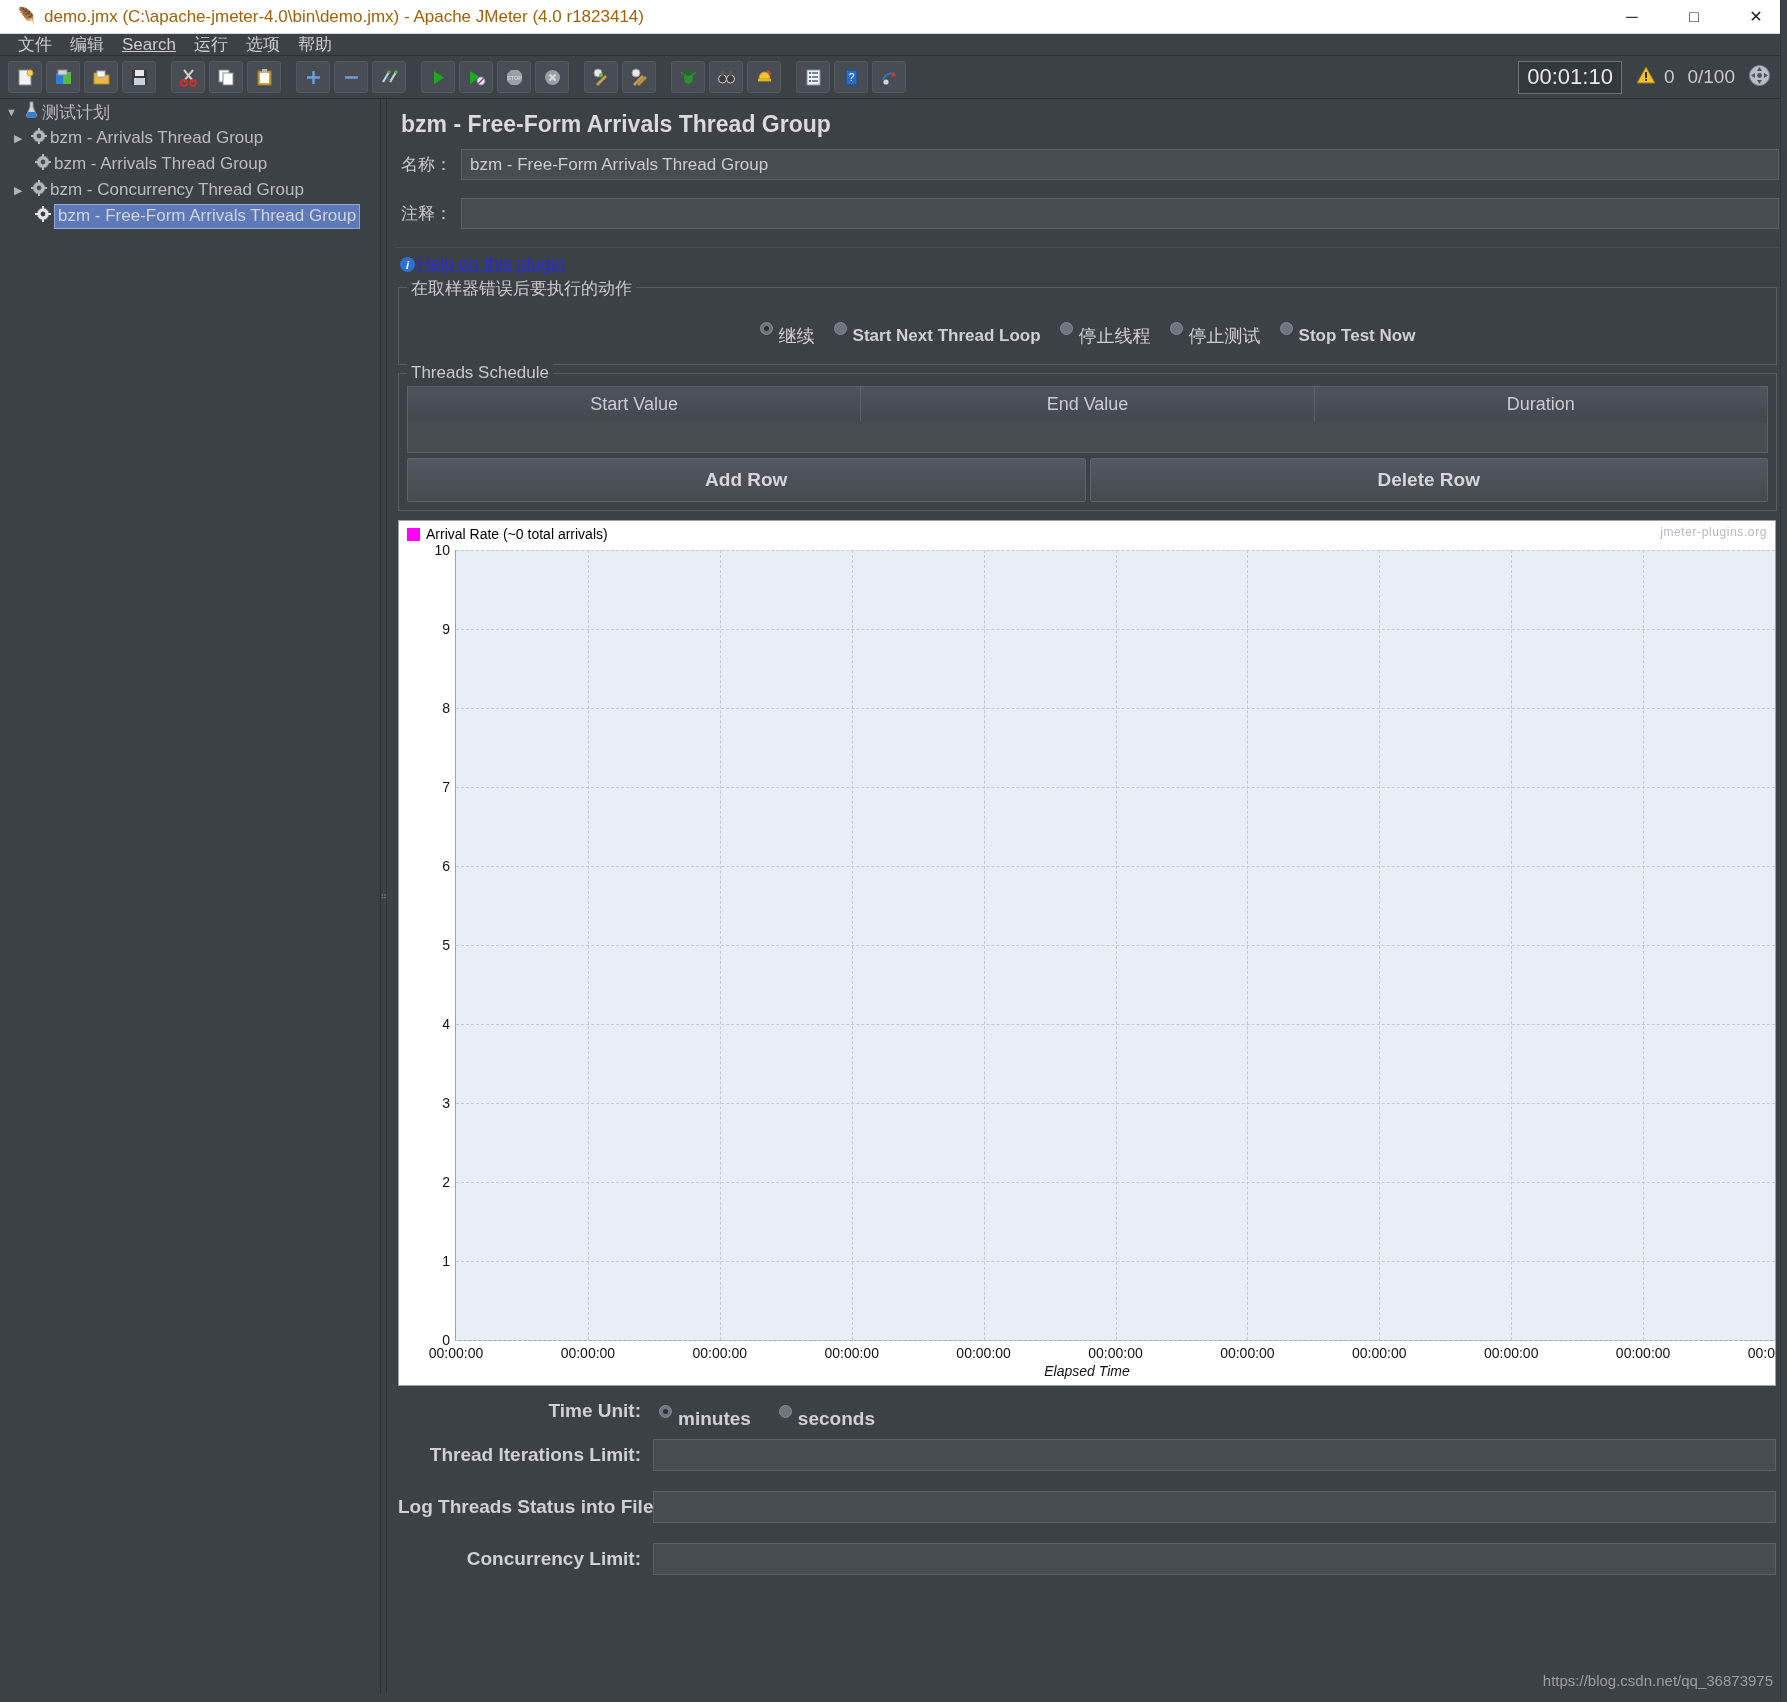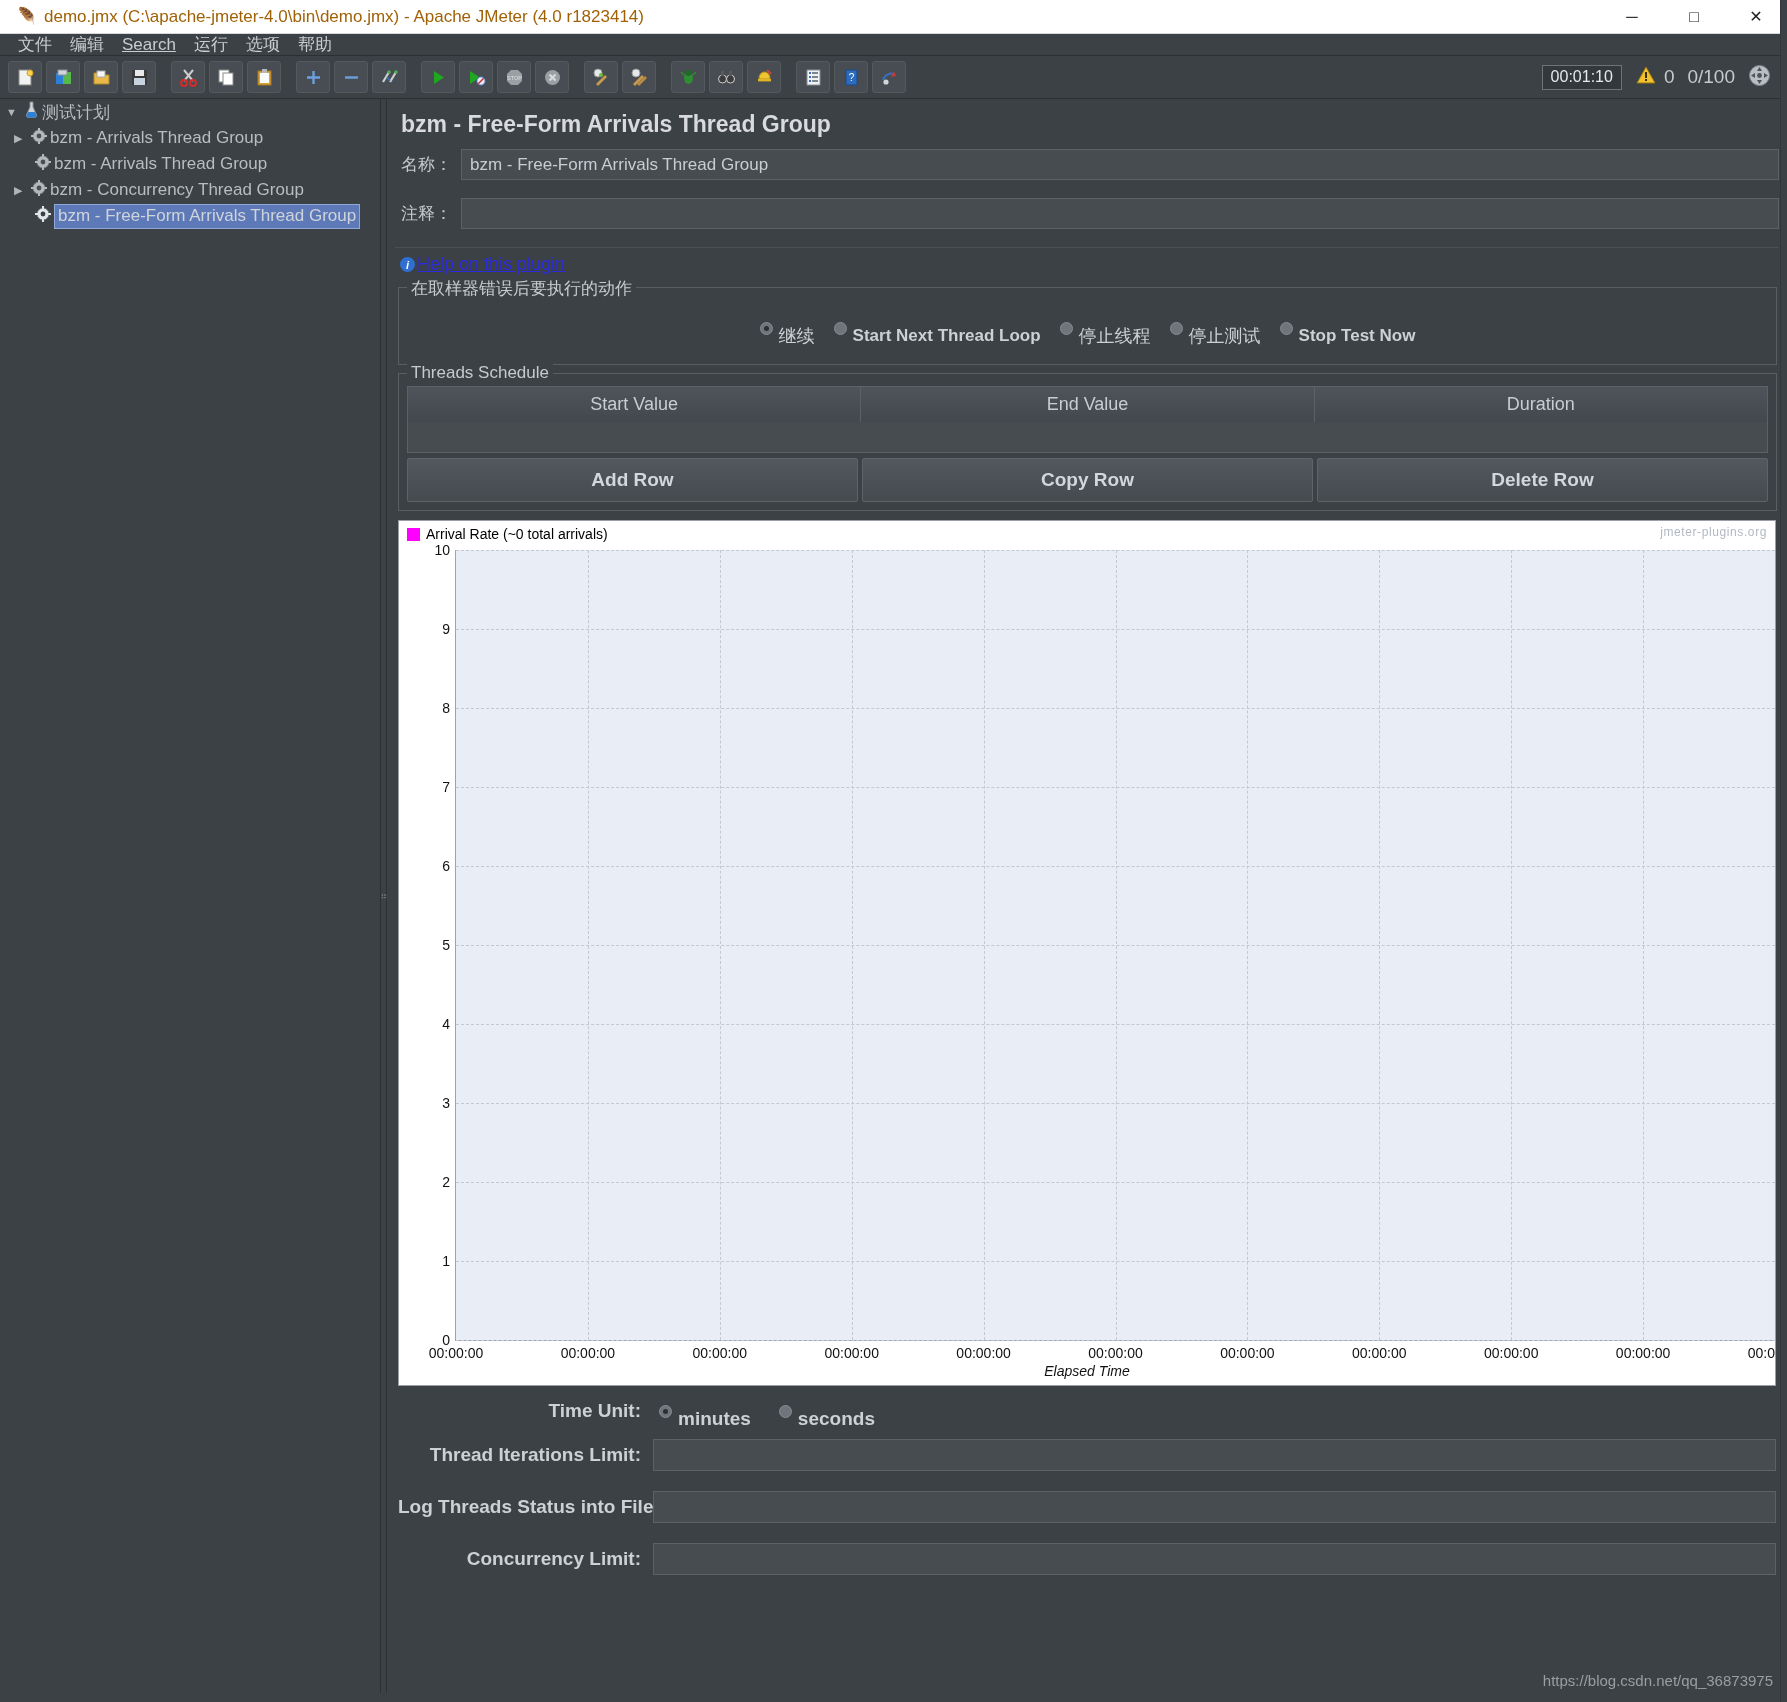--- a/index.html
+++ b/index.html
@@ -58,21 +58,21 @@
     position: relative;
   }
   .tbtn.gap { margin-left: 13px; }
   .tbtn svg { display: block; }
   #tb-right {
     margin-left: auto; display: flex; align-items: center; gap: 13px;
     padding-right: 10px;
   }
   #tb-timer {
     background: #33383c; border: 1px solid #6d7478;
-    color: #e6e8ea; font-size: 16px; padding: 2px 8px 3px;
+    color: #e6e8ea; font-size: 22px; padding: 2px 8px 3px;
     font-family: "Liberation Sans", sans-serif;
     letter-spacing: 0px;
   }
   #tb-warn { display: flex; align-items: center; gap: 7px; color: #c7cacd; font-size: 19px; }
   #tb-count { color: #c7cacd; font-size: 19px; }
 
   
   #content { display: flex; height: calc(1702px - 34px - 31px - 43px); }
   #sidebar {
     width: 381px; background: #3c4145; flex-shrink: 0;
@@ -593,21 +593,20 @@
       <div id="sched-table">
         <div id="sched-head">
           <div class="th">Start Value</div>
           <div class="th">End Value</div>
           <div class="th">Duration</div>
         </div>
         <div id="sched-body"></div>
       </div>
       <div id="sched-btns">
         <div class="sbtn">Add Row</div>
-        <div class="sbtn">Copy Row</div>
         <div class="sbtn">Delete Row</div>
       </div>
     </div>
 
     <div id="chart-wrap">
       <div id="chart-legend">
         <span id="legend-swatch" style="background: rgb(255, 0, 255);"></span>
         <span id="legend-text">Arrival Rate (~0 total arrivals)</span>
       </div>
       <div id="chart-watermark">jmeter-plugins.org</div>

